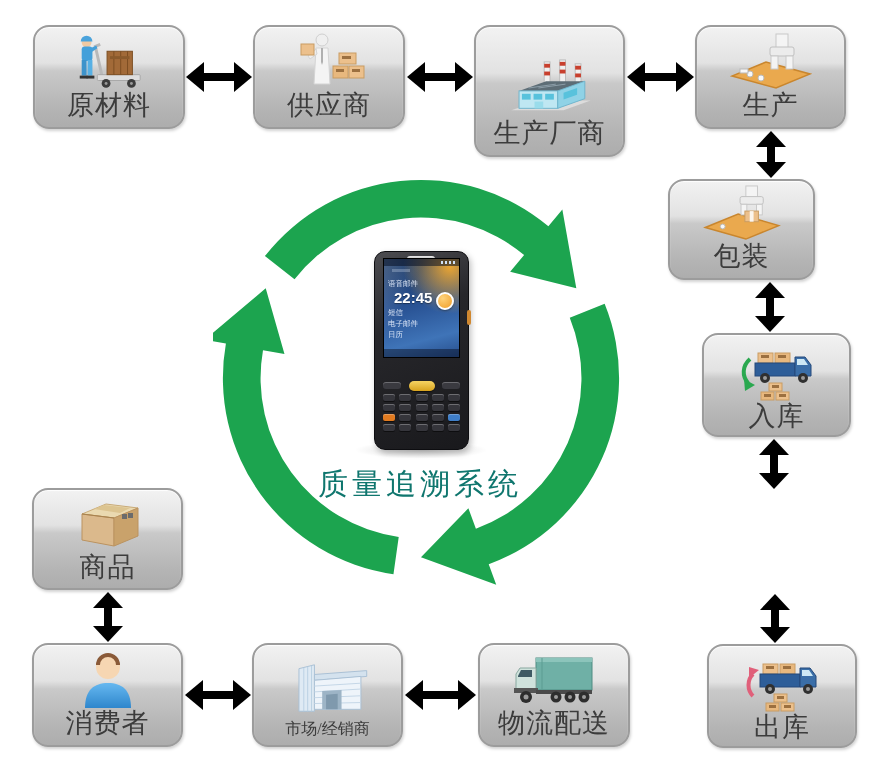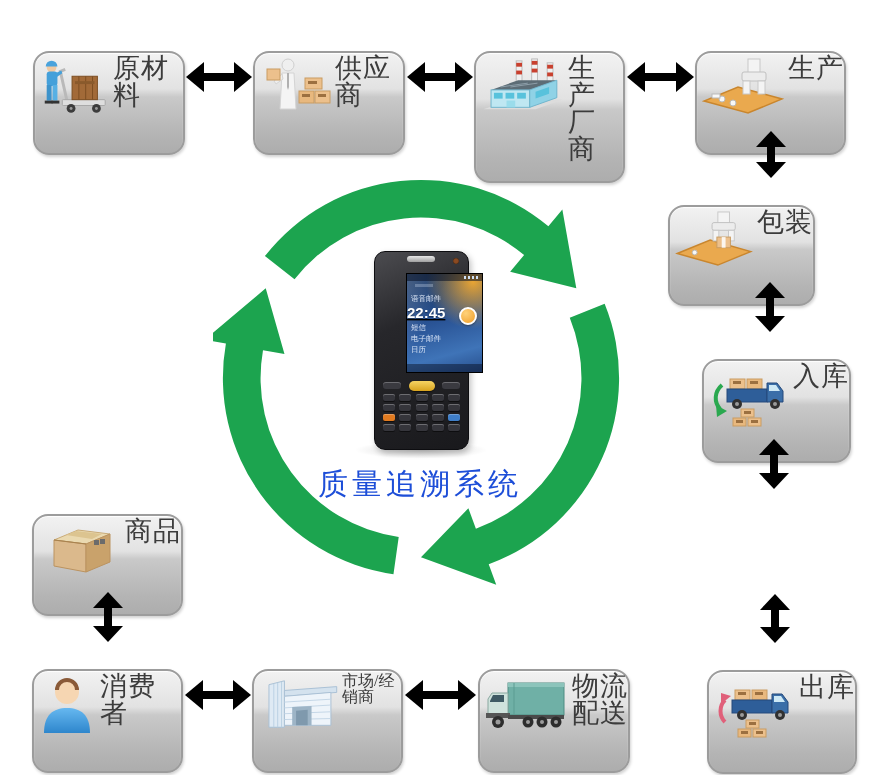--- a/index.html
+++ b/index.html
@@ -2,67 +2,67 @@
 <html><head>
 <meta charset="utf-8">
 <style>
   html,body{margin:0;padding:0;background:#fff;}
   .stage{position:relative;width:882px;height:775px;background:#fff;overflow:hidden;
          font-family:"Liberation Serif","DejaVu Serif",serif;}
   
   .node{position:absolute;border-radius:16px;border:2px solid #9c9c9c;
         background:linear-gradient(180deg,#f2f2f2 0%,#e2e2e2 36%,#c9c9c9 44%,#b4b4b4 82%,#adadad 100%);
         box-shadow:inset 0 1px 1px rgba(255,255,255,.9),1px 2px 3px rgba(0,0,0,.18);
-        display:flex;flex-direction:row;align-items:flex-start;box-sizing:border-box;margin-top:26px;}
+        display:flex;flex-direction:column;align-items:center;box-sizing:border-box;}
   .node .icon{flex:1;display:flex;align-items:flex-end;justify-content:center;padding-top:4px;}
   .node .label{font-size:27px;color:#3c3c3c;letter-spacing:1px;line-height:1;padding:2px 0 8px;}
   .node .label.sm{font-size:16px;letter-spacing:0;}
   
   .harrow{position:absolute;height:30px;}
   .harrow i{position:absolute;left:13px;right:13px;top:11px;height:8px;background:#000;}
   .harrow:before{content:"";position:absolute;left:0;top:0;width:0;height:0;
     border-top:15px solid transparent;border-bottom:15px solid transparent;border-right:18px solid #000;}
   .harrow:after{content:"";position:absolute;right:0;top:0;width:0;height:0;
     border-top:15px solid transparent;border-bottom:15px solid transparent;border-left:18px solid #000;}
   .varrow{position:absolute;width:30px;}
   .varrow i{position:absolute;top:13px;bottom:13px;left:11px;width:8px;background:#000;}
   .varrow:before{content:"";position:absolute;top:0;left:0;width:0;height:0;
     border-left:15px solid transparent;border-right:15px solid transparent;border-bottom:16px solid #000;}
   .varrow:after{content:"";position:absolute;bottom:0;left:0;width:0;height:0;
     border-left:15px solid transparent;border-right:15px solid transparent;border-top:16px solid #000;}
   
   .cycle{position:absolute;left:213px;top:170px;}
   
   .center-title{position:absolute;left:280px;top:464px;width:280px;text-align:center;
-    font-size:30px;letter-spacing:4px;color:#1d4ed8;}
+    font-size:30px;letter-spacing:4px;color:#0f766e;}
   
   .device{position:absolute;left:374px;top:251px;width:93px;height:197px;border-radius:11px;
     background:linear-gradient(155deg,#4c4c50 0%,#27272b 35%,#19191c 100%);
     border:1px solid #0d0d10;box-shadow:2px 3px 6px rgba(0,0,0,.25);}
   .dev-shadow{position:absolute;left:352px;top:441px;width:138px;height:18px;
     background:radial-gradient(ellipse at center,rgba(0,0,0,.17),rgba(0,0,0,0) 68%);}
   .dev-speaker{position:absolute;left:32px;top:4px;width:28px;height:6px;border-radius:3px;
     background:linear-gradient(180deg,#e8e8e8,#9f9f9f);}
   .dev-cam{position:absolute;right:9px;top:6px;width:6px;height:6px;border-radius:50%;
     background:#8a4a22;box-shadow:inset 0 0 1px #000;}
   .dev-side-btn{position:absolute;right:-3px;top:58px;width:4px;height:15px;border-radius:2px;background:#d08830;}
-  .screen{position:absolute;left:8px;top:21px;width:77px;height:100px;overflow:hidden;
+  .screen{position:absolute;left:8px;top:6px;width:77px;height:100px;overflow:hidden;
     border:1px solid #000;box-sizing:border-box;
     background:
       radial-gradient(circle at 88% 8%,rgba(244,170,48,.95) 0%,rgba(244,170,48,0) 42%),
       linear-gradient(115deg,rgba(255,255,255,.22) 0%,rgba(255,255,255,0) 34%),
-      linear-gradient(165deg,#16335e 0%,#2a5496 48%,#3f74b8 78%,#274e8c 100%); margin-left: 23px;}
+      linear-gradient(165deg,#16335e 0%,#2a5496 48%,#3f74b8 78%,#274e8c 100%);}
   .statusbar{height:7px;background:rgba(5,15,35,.55);}
   .statusbar:after{content:"";display:block;float:right;width:16px;height:3px;margin:2px 2px 0 0;
     background:repeating-linear-gradient(90deg,#cfe0f5 0 2px,transparent 2px 4px);}
   .scr-item{font-family:"Liberation Sans",sans-serif;font-size:7.5px;line-height:11px;
     color:#eaf2ff;opacity:.9;padding-left:4px;white-space:nowrap;}
   .scr-item.dim{height:9px;opacity:.45;}
   .scr-item.dim:before{content:"";display:block;width:18px;height:3px;margin:3px 0 0 4px;background:rgba(230,240,255,.6);}
-  .scr-clock-row{padding-left:0;height:18px;text-decoration:underline;}
+  .scr-clock-row{padding-left:10px;height:18px;}
   .scr-clock{font-family:"Liberation Sans",sans-serif;font-weight:bold;font-size:15px;color:#fff;
     line-height:18px;text-shadow:0 1px 1px rgba(0,0,0,.4);}
   .scr-clockicon{position:absolute;right:5px;top:33px;width:14px;height:14px;border-radius:50%;
     background:radial-gradient(circle at 35% 30%,#ffd27a,#ef9d28);border:2px solid #fdfdfd;
     box-shadow:0 1px 2px rgba(0,0,0,.35);}
   .softbar{position:absolute;bottom:0;left:0;right:0;height:8px;background:rgba(0,0,10,.4);}
   .keypad{position:absolute;left:8px;right:8px;top:128px;bottom:7px;}
   .scan-row{display:flex;justify-content:space-between;align-items:center;height:11px;margin-bottom:3px;}
   .fn-key{width:18px;height:7px;border-radius:3px;background:#3a3a40;box-shadow:inset 0 1px 0 rgba(255,255,255,.25);}
   .scan-key{width:26px;height:10px;border-radius:5px;background:linear-gradient(180deg,#f6d463,#d8a31e);

